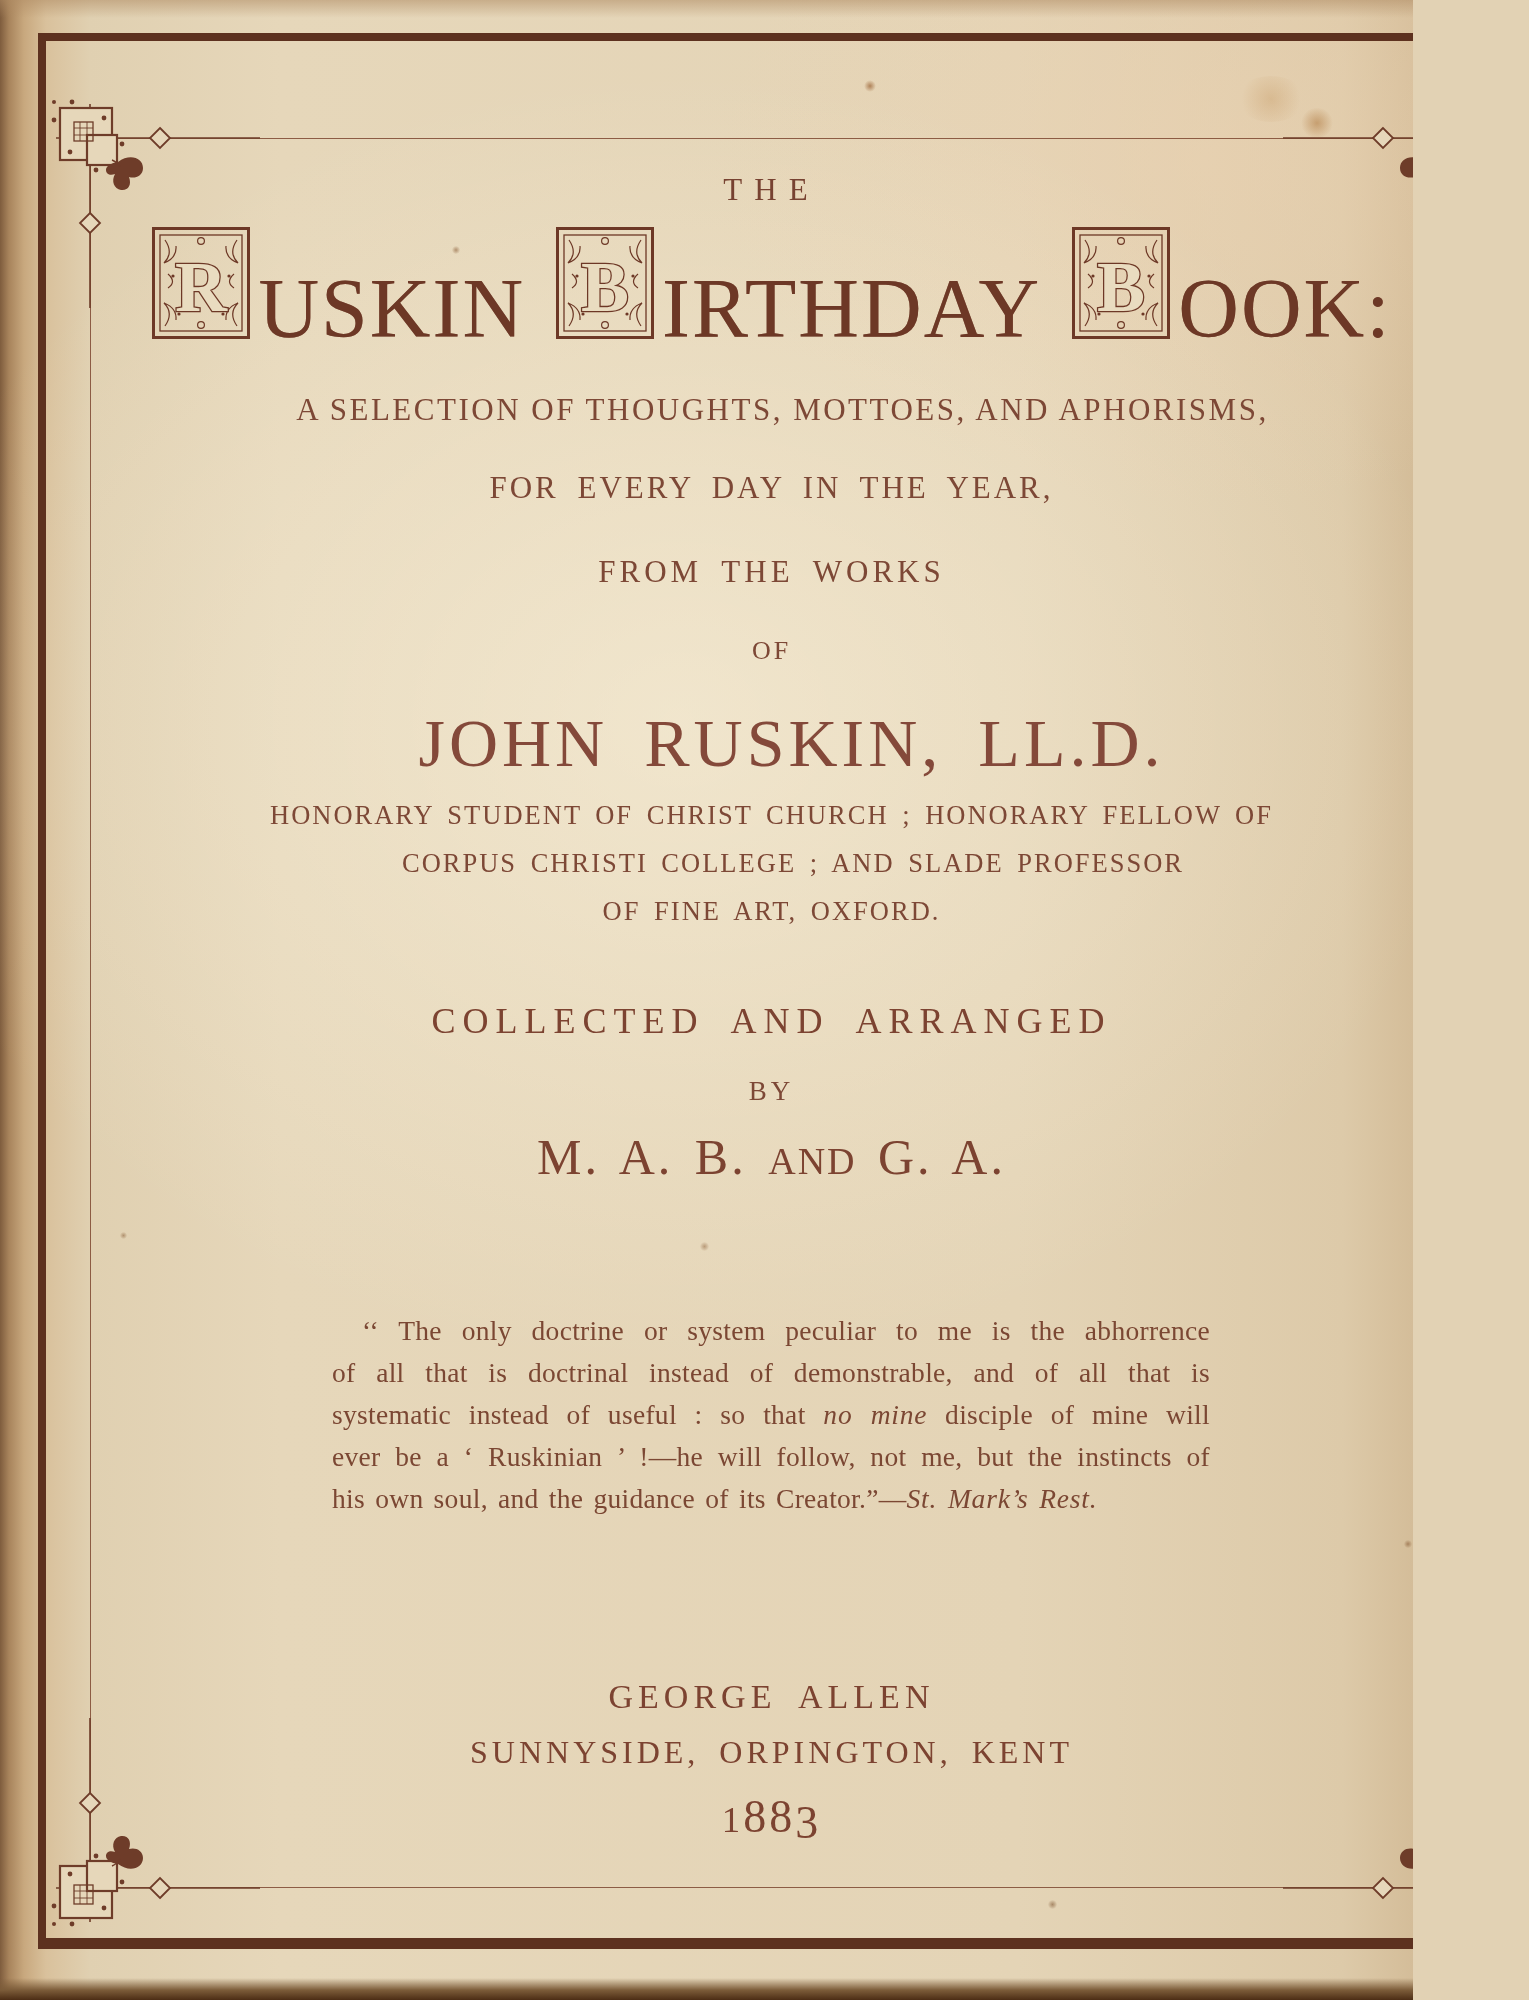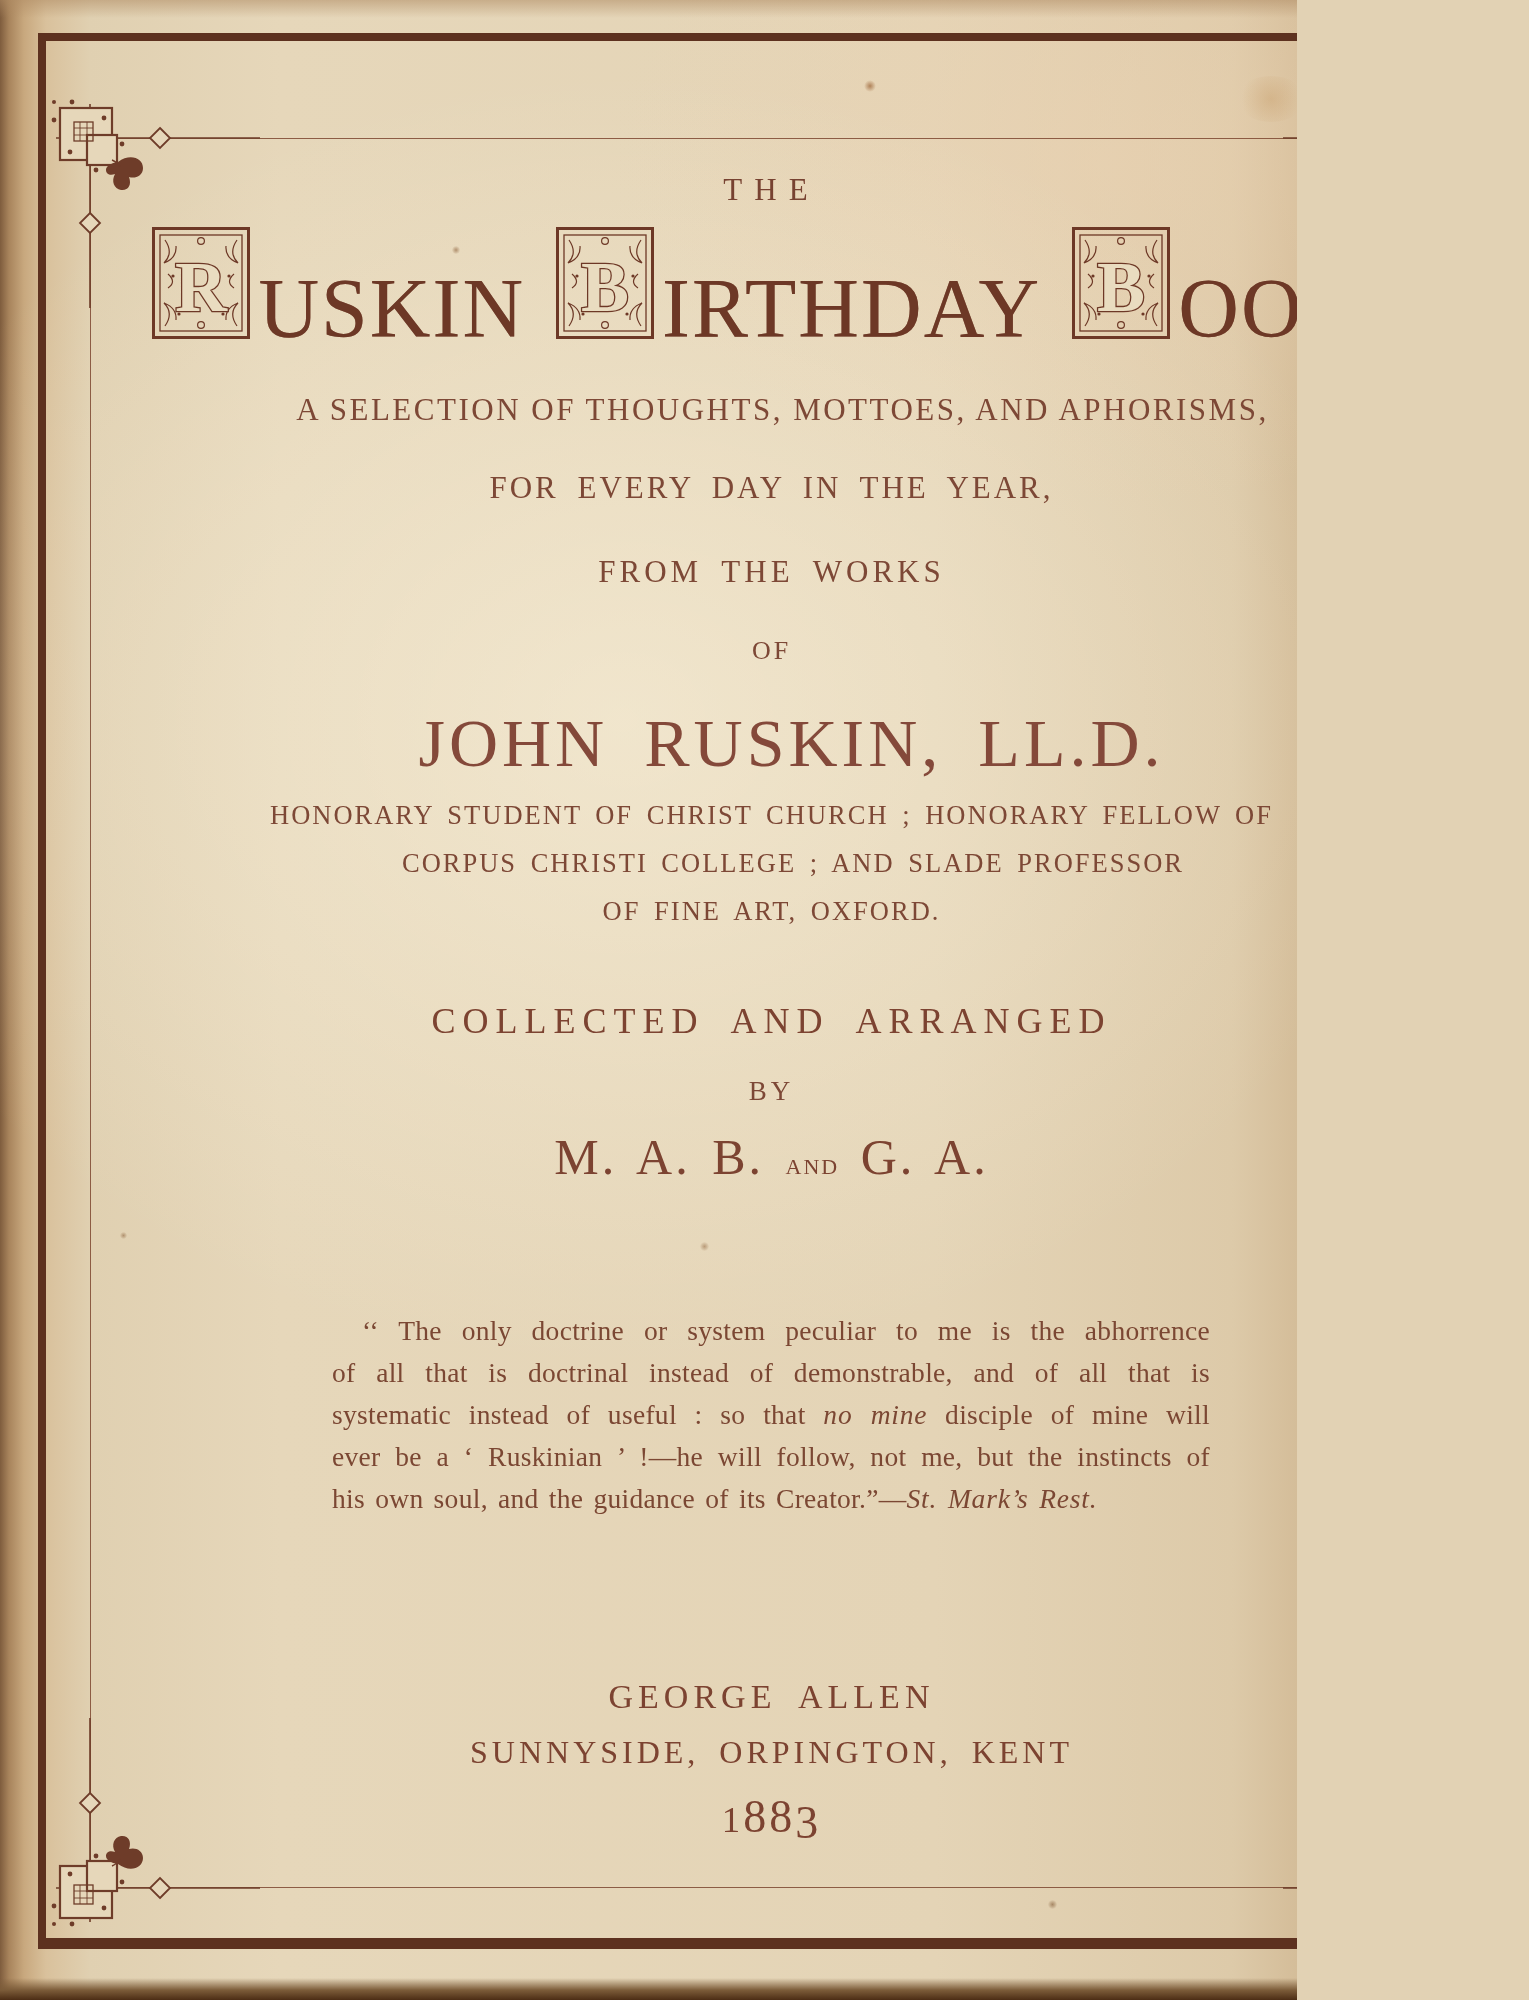--- a/index.html
+++ b/index.html
@@ -7,21 +7,21 @@
     --ink-deep:#5c3020;
     --ink-soft:#7d4836;
     --frame:#5d311f;
     --paper:#e4d4b6;
     --paper-light:#e9dcc0;
   }
   *{margin:0;padding:0;box-sizing:border-box;}
   html,body{width:1529px;height:2000px;}
   body{font-family:"Liberation Serif","DejaVu Serif",serif;background:#e2d2b4;overflow:hidden;}
 
-  .page{position:relative;width:1297px;height:2000px;overflow:hidden;
+  .page{position:relative;width:1413px;height:2000px;overflow:hidden;
     background:
       radial-gradient(1100px 900px at 48% 36%, rgba(255,249,230,.45), rgba(255,249,230,0) 72%),
       radial-gradient(700px 500px at 85% 8%, rgba(236,210,178,.5), rgba(236,210,178,0) 70%),
       linear-gradient(90deg,#7e5c3d 0px,#a8845c 9px,#c8a87e 24px,#d9c19c 46px,#e0d0b1 90px,#e6d7ba 280px,#e4d4b6 72%,#ddcaa9 95%,#d4bd99 100%);
   }
   .edge-top{position:absolute;left:0;top:0;right:0;height:18px;
     background:linear-gradient(rgba(176,140,100,.55),rgba(176,140,100,0));}
   .edge-bottom{position:absolute;left:0;bottom:0;right:0;height:22px;
     background:linear-gradient(to top,#4c2d15 0,#7c5c39 45%,rgba(124,92,57,0));}
 
@@ -52,21 +52,21 @@
   .l-sub3{top:546px;font-size:31px;letter-spacing:4px;word-spacing:8px;margin-top:8px;}
   .l-of{top:636px;font-size:26px;letter-spacing:3px;}
   .l-name{top:704px;font-size:68px;letter-spacing:4px;word-spacing:15px;color:#84493a;
     left:40px;right:0;}
   .l-hon1{top:800px;font-size:26.5px;letter-spacing:2px;word-spacing:5px;}
   .l-hon2{top:848px;font-size:26.5px;letter-spacing:2px;word-spacing:5px;margin-left:43px;}
   .l-hon3{top:896px;font-size:26.5px;letter-spacing:2px;word-spacing:5px;}
   .l-coll{top:1000px;font-size:36px;letter-spacing:7px;word-spacing:12px;color:#7c4331;}
   .l-by{top:1076px;font-size:27px;letter-spacing:4px;}
   .l-eds{top:1128px;font-size:50px;letter-spacing:3px;word-spacing:6px;color:#7c4331;}
-  .l-eds .and-word{font-size:22px;letter-spacing:2px;}
+  .l-eds .and-word{font-size:38px;letter-spacing:2px;}
 
   .quote{position:absolute;left:242px;top:1310px;width:878px;color:#7b4733;
     font-size:27.5px;line-height:42px;letter-spacing:.3px;word-spacing:3px;}
   .quote-line{text-align:justify;text-align-last:justify;}
   .quote-line.indent{text-indent:30px;}
   .quote-line.last{text-align-last:left;}
   .quote-line em{font-style:italic;letter-spacing:.8px;}
 
   .l-pub{top:1678px;font-size:34px;letter-spacing:5px;word-spacing:10px;color:#7c4331;}
   .l-addr{top:1734px;font-size:32px;letter-spacing:4px;word-spacing:8px;color:#7c4331;}

